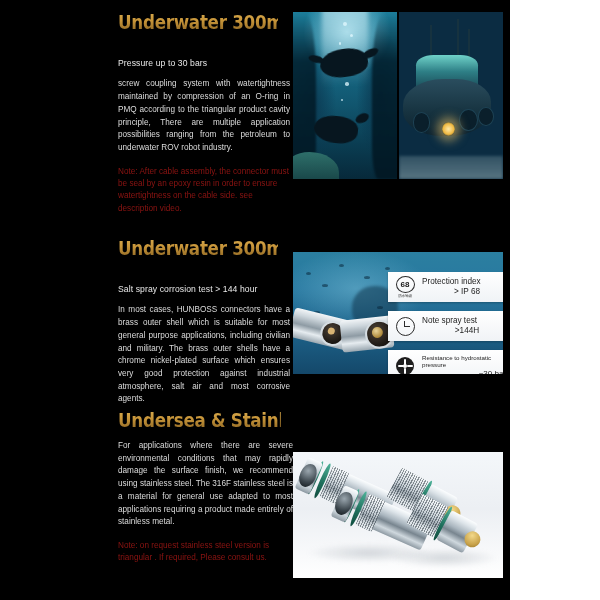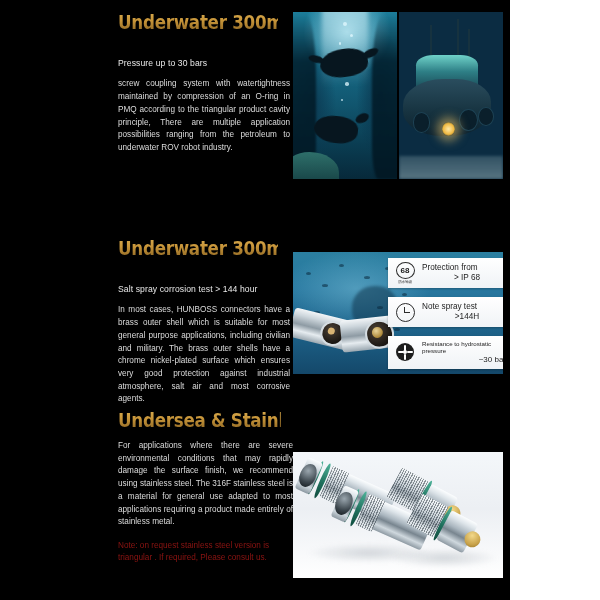--- a/index.html
+++ b/index.html
@@ -264,20 +264,21 @@
         <div class="port" style="left:58%;top:58%;width:16%;height:12%;"></div>
         <div class="port" style="left:76%;top:57%;width:13%;height:10%;"></div>
         <div class="lamp"></div>
         <div class="floor"></div>
       </div>
 
       <div class="textcol" style="top:12px;">
         <div class="title">Underwater 300meters</div>
         <div class="subtitle">Pressure up to 30 bars</div>
         <div class="body">screw coupling system with watertightness maintained by compression of an O-ring in PMQ according to the triangular product cavity principle, There are multiple application possibilities ranging from the petroleum to underwater ROV robot industry.</div>
+        <div class="note">Note: After cable assembly, the connector must be seal by an epoxy resin in order to ensure watertightness on the cable side. see  description video.</div>
       </div>
     </div>
 
     <div class="section" style="top:230px;height:160px;">
 
       <div class="imgbox uw" style="left:293px;top:22px;width:210px;height:122px;">
         <div class="diverS"></div>
         <div class="school" style="left:6%;top:16%;width:5px;height:3px;"></div>
         <div class="school" style="left:14%;top:26%;width:6px;height:3px;"></div>
         <div class="school" style="left:22%;top:10%;width:5px;height:3px;"></div>
@@ -296,29 +297,29 @@
           <div class="face" style="left:30px;top:4px;width:21px;height:21px;"></div>
           <div class="pin" style="left:37px;top:11px;width:7px;height:7px;"></div>
         </div>
 
         <div class="conn" style="left:48px;top:66px;width:52px;height:32px;transform:rotate(-6deg);">
           <div class="barrel" style="width:52px;"></div>
           <div class="face" style="left:24px;top:3px;width:25px;height:25px;"></div>
           <div class="pin" style="left:31px;top:10px;width:11px;height:11px;background:radial-gradient(circle at 40% 35%,#e8d49a,#b08c3e 65%,#6f5518);"></div>
         </div>
 
-        <div class="badges" style="left:95px;top:6px;width:130px;">
+        <div class="badges" style="left:95px;top:20px;width:130px;">
 
           <div class="badge">
             <div class="bi">
               <div class="ring">68</div>
               <div class="cn">防水等级</div>
             </div>
             <div class="btxt">
-              <div class="bl1">Protection from</div>
+              <div class="bl1">Protection index</div>
               <div class="bl2">&gt; IP 68</div>
             </div>
           </div>
 
           <div class="badge">
             <div class="bi">
               <div class="clockface">
                 <i style="left:7.5px;top:3px;width:1.2px;height:6px;"></i>
                 <i style="left:8px;top:8px;width:5px;height:1.2px;"></i>
               </div>

